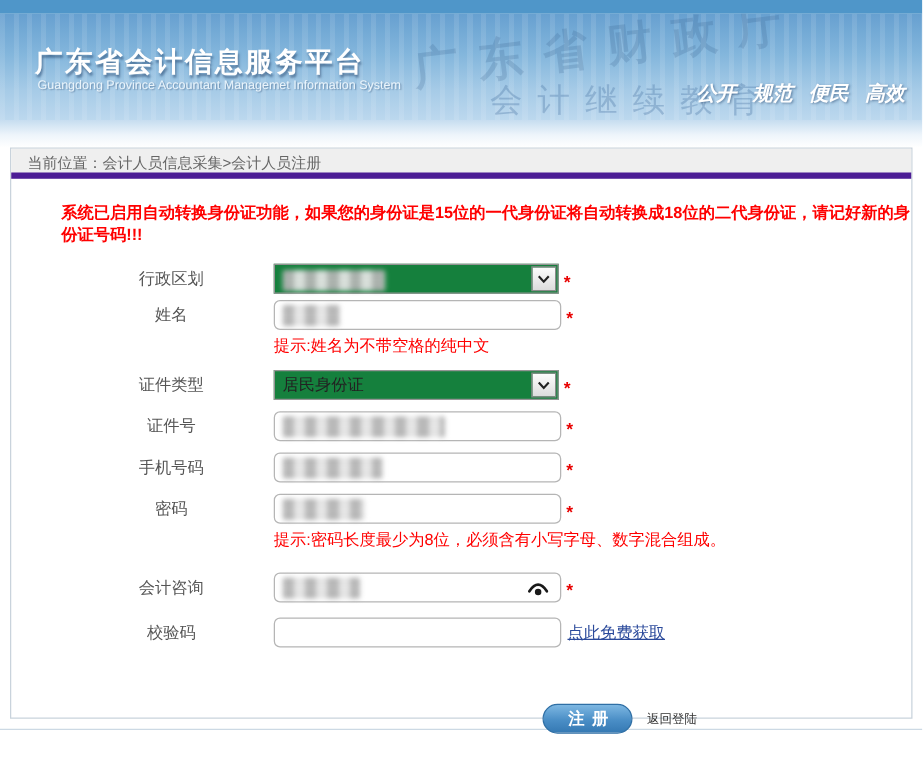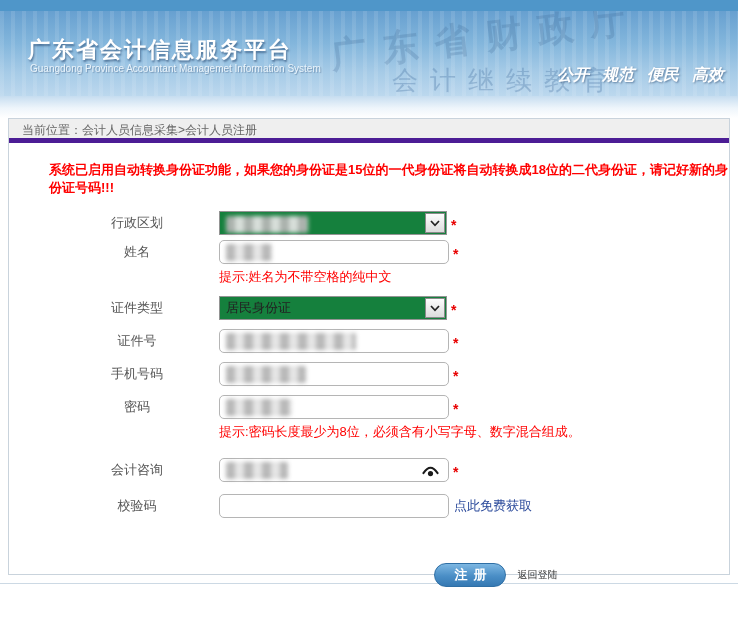--- a/index.html
+++ b/index.html
@@ -56,21 +56,21 @@
   .redacted { height:17px; border-radius:2px; filter:blur(2px);
     background-image:
       repeating-linear-gradient(90deg, rgba(175,175,175,.85) 0 9px, rgba(228,228,228,.85) 9px 18px),
       repeating-linear-gradient(0deg, rgba(205,205,205,.6) 0 6px, rgba(242,242,242,.6) 6px 12px); }
 
   .hintrow { margin-left:210px; margin-top:3px; margin-bottom:9px; color:#f00; font-size:13px; }
   .gap4 { height:4px; }
   .gap7 { height:7px; }
 
   .eye { position:absolute; right:9px; top:6px; cursor:pointer; line-height:0; }
-  .captcha-link { margin-left:5px; font-size:13px; color:#2b4a9b; cursor:pointer; }
+  .captcha-link { margin-left:5px; font-size:13px; color:#2b4a9b; text-decoration:underline; cursor:pointer; }
 
   .btnrow { margin-left:253px; margin-top:44px; display:flex; align-items:center; gap:12px;justify-content:center; }
   .reg-btn { width:72px; height:24px; border:1px solid #2f6fa5; border-radius:12px;
     background:linear-gradient(180deg,#7db7e2 0%,#4a8ec6 55%,#3579b3 100%);
     color:#fff; font-size:13px; font-weight:bold; letter-spacing:6px; padding-left:8px;
     display:flex; align-items:center; justify-content:center; cursor:pointer; }
   .back-link { font-size:10px; color:#333; cursor:pointer; }
 
   .footer-line { margin-top:8px; border-top:1px solid #ccd9e4; }
 </style>

